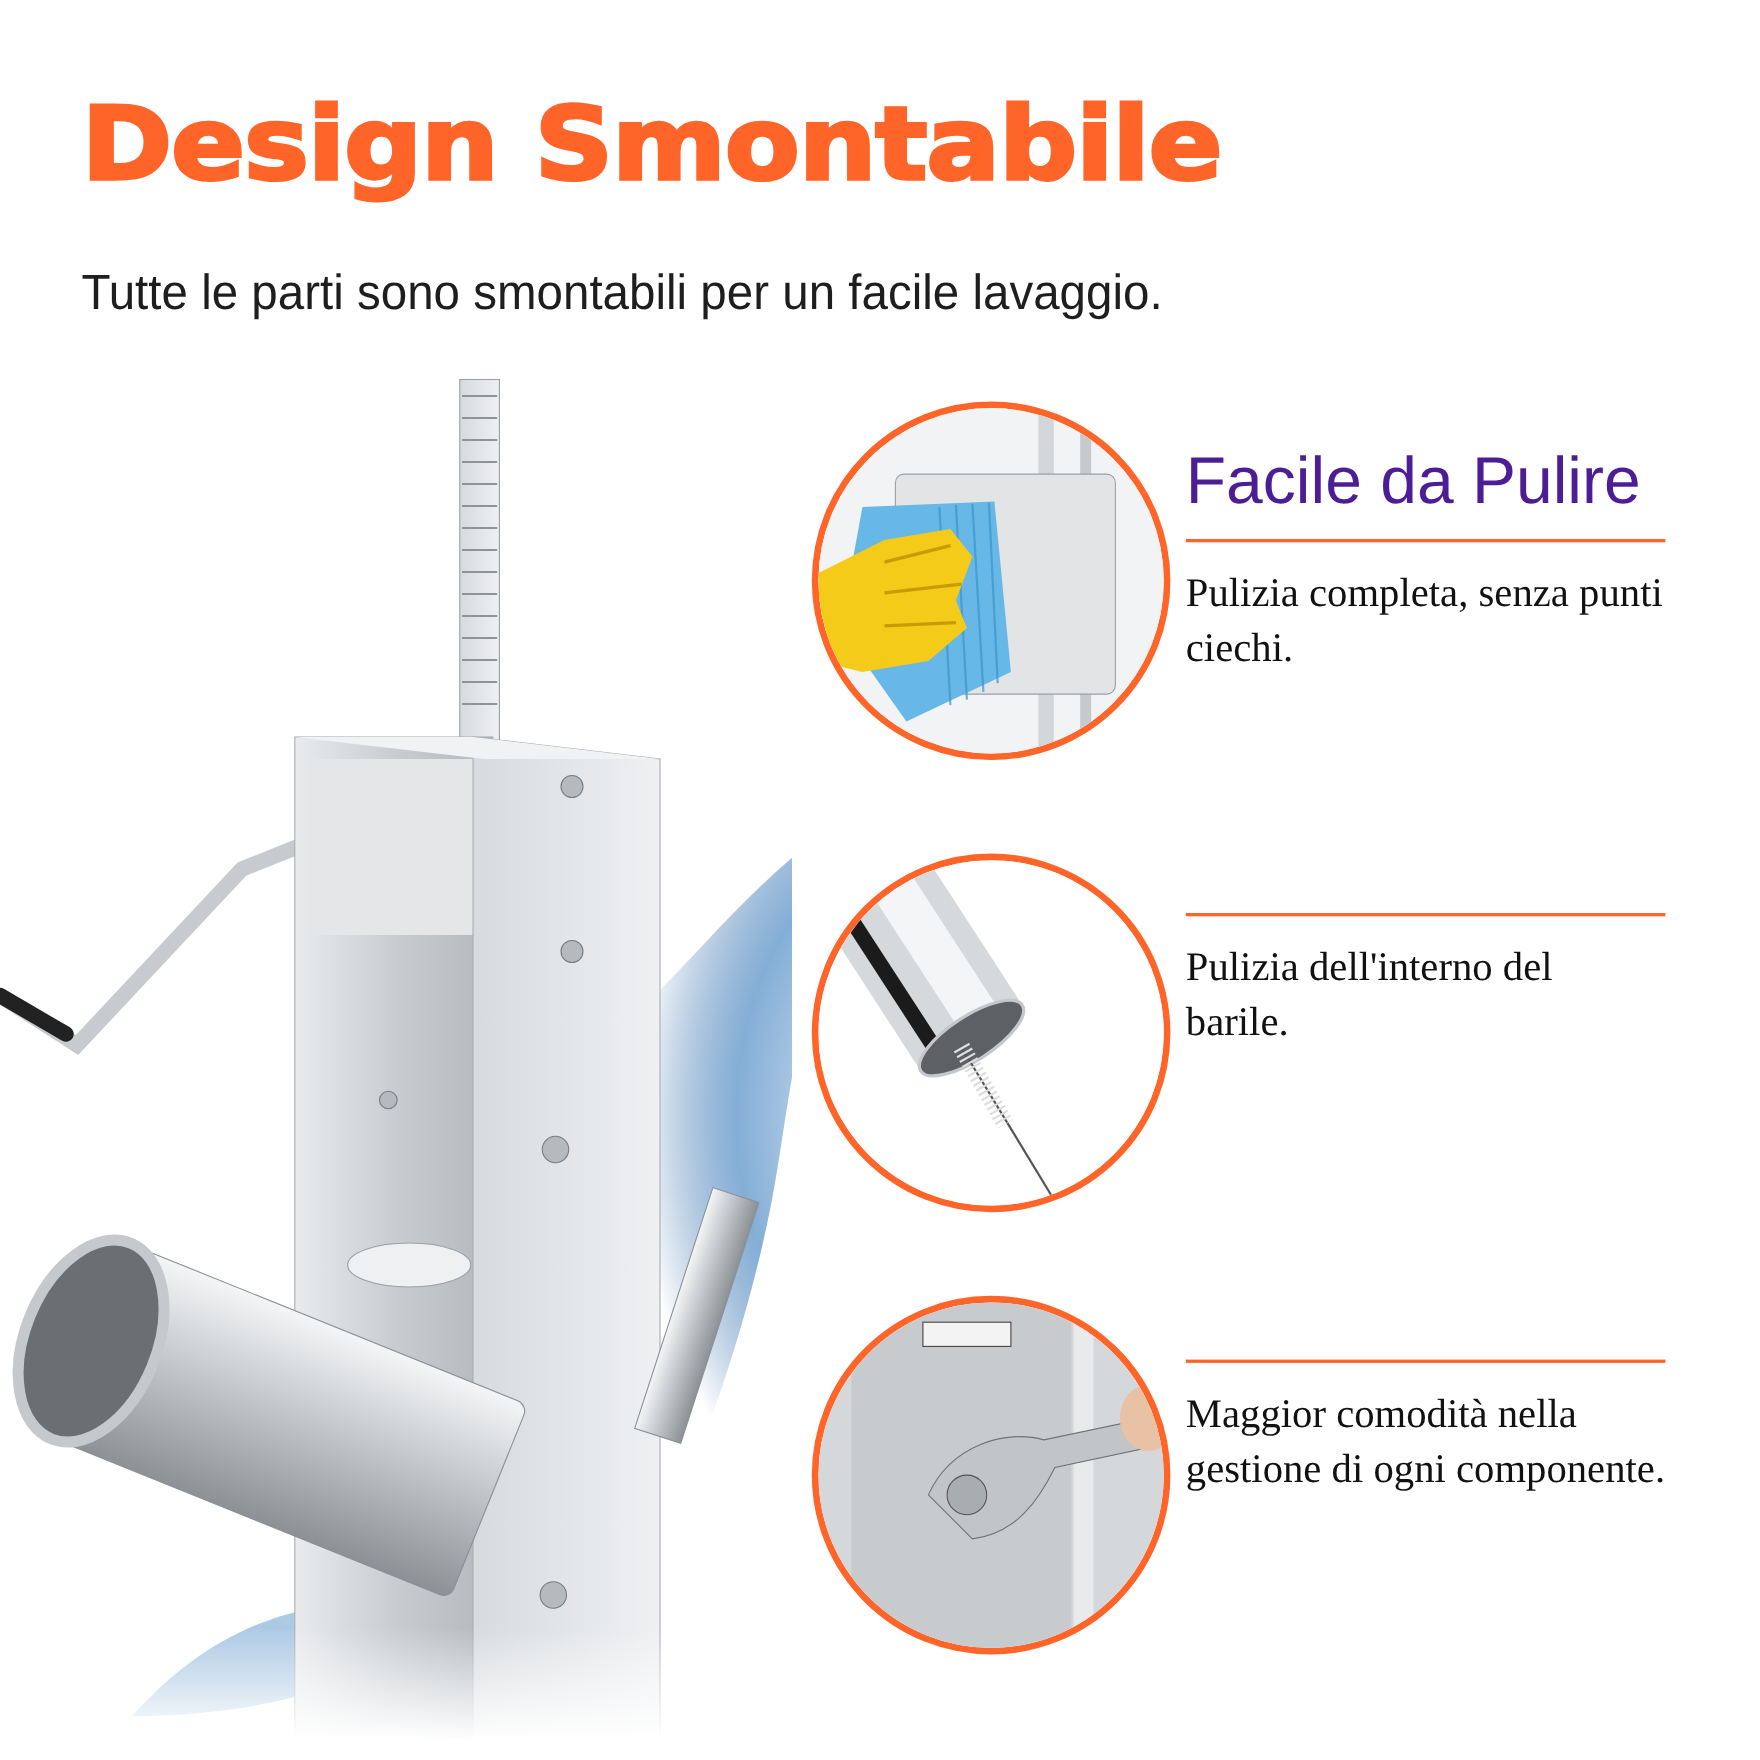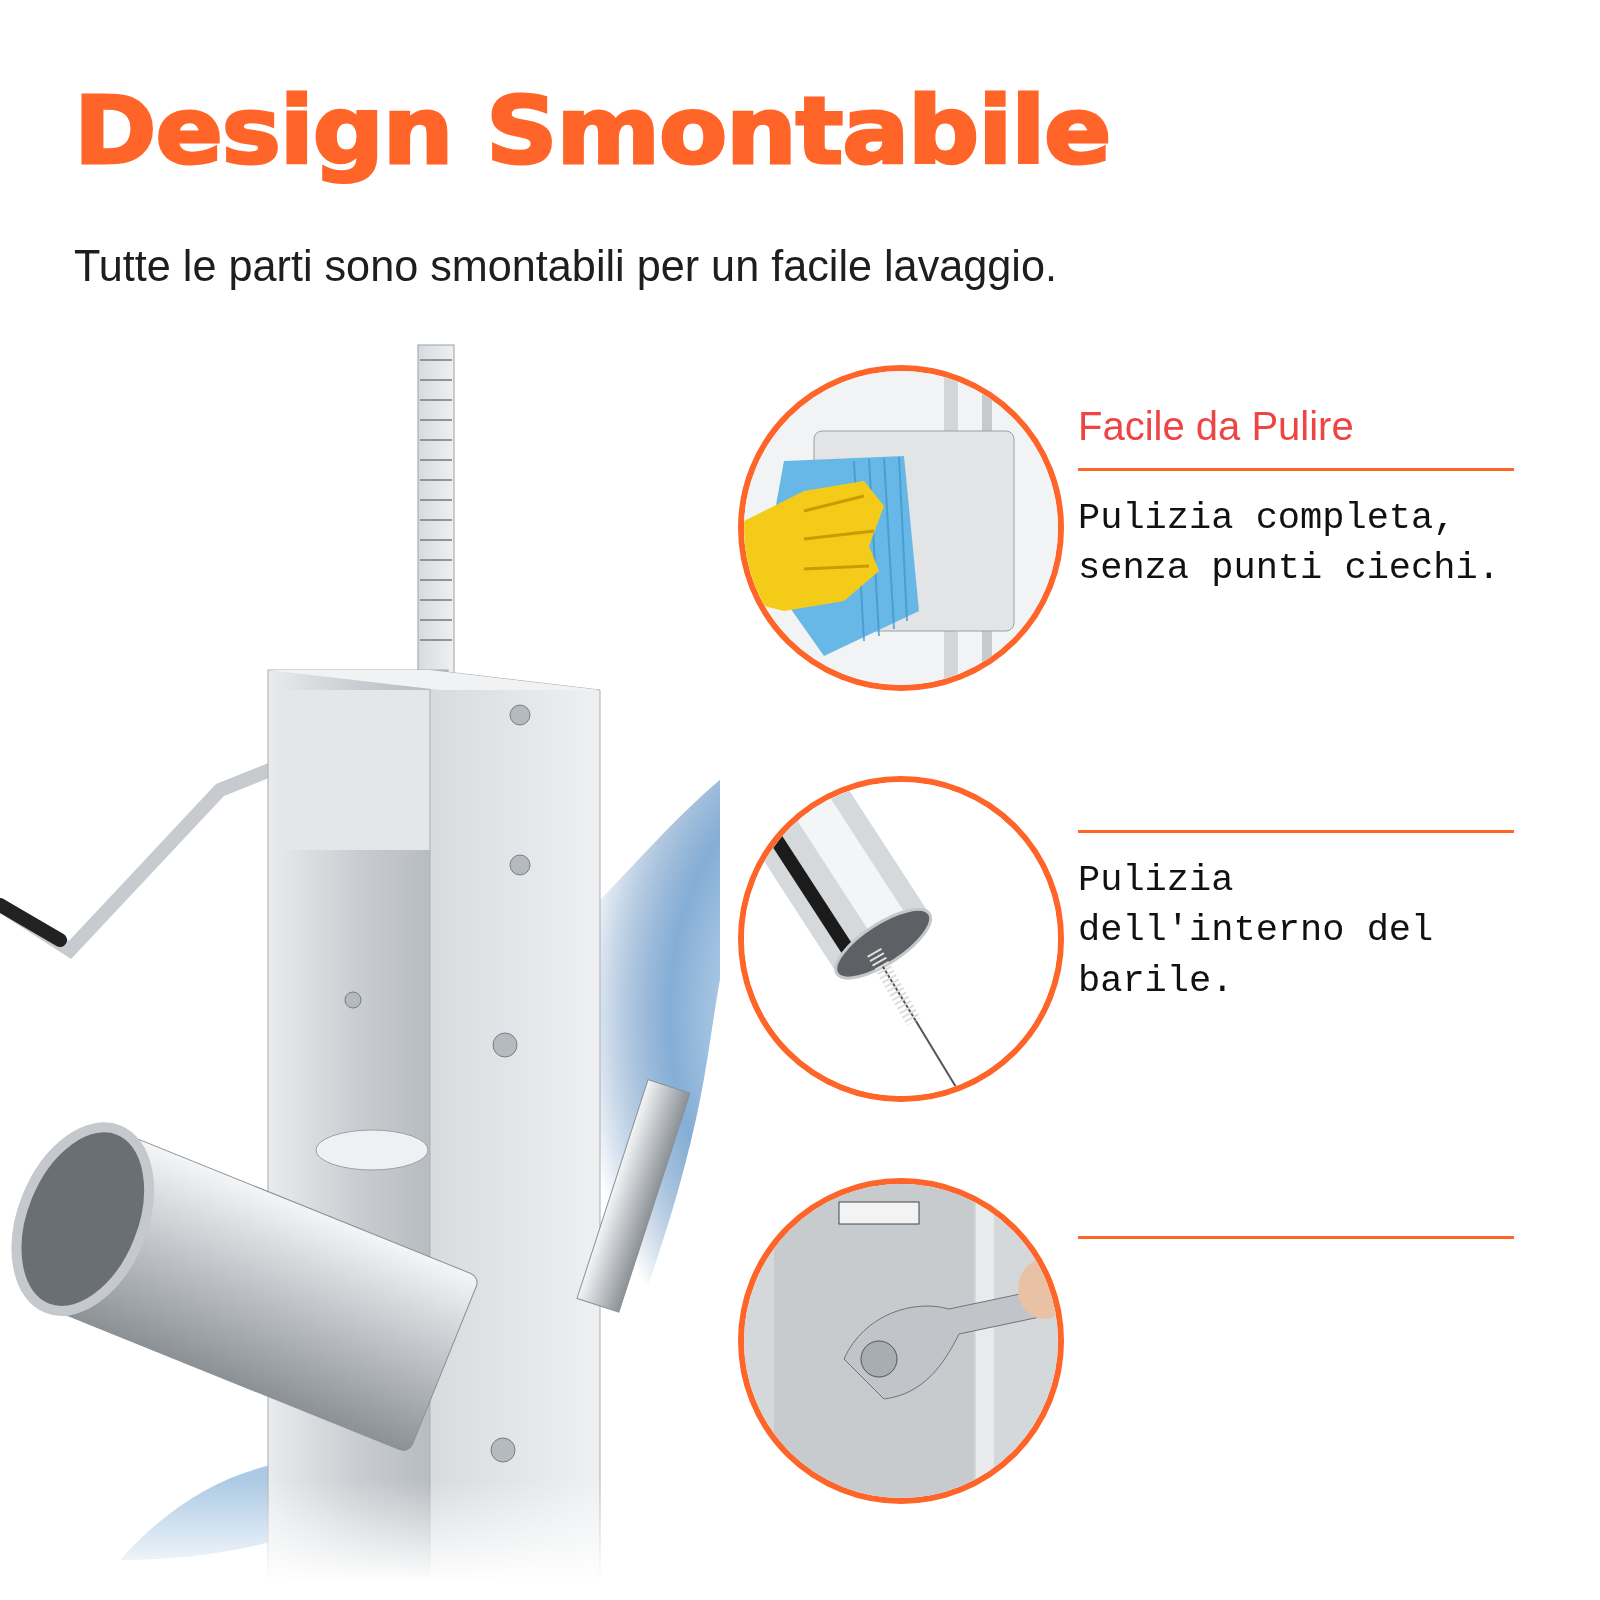--- a/index.html
+++ b/index.html
@@ -14,23 +14,23 @@
   .fade { position:absolute; left:0; top:1480px; width:760px; height:120px; background:linear-gradient(to bottom, rgba(255,255,255,0), #fff 85%); }
 
   
   .circle { position:absolute; width:326px; height:326px; border-radius:50%; border:6px solid #ff6428; overflow:hidden; background:#fff; }
   .c1 { left:738px; top:365px; }
   .c2 { left:738px; top:776px; }
   .c3 { left:738px; top:1178px; }
 
   .feature { position:absolute; left:1078px; width:436px; }
   .f1 { top:404px; } .f2 { top:810px; } .f3 { top:1216px; }
-  .f-title { font-size:40px; color:#ef4444; line-height:1.1; font-family:"Liberation Sans", sans-serif; }
+  .f-title { font-size:60px; color:#4c1d95; line-height:1.1; font-family:"Liberation Sans", sans-serif; }
   .f-rule { height:3px; background:#ff6428; margin:20px 0 22px 0; width:436px; }
-  .f-desc { font-size:37px; color:#111; line-height:1.36; font-family:Liberation Mono, monospace; }
+  .f-desc { font-size:37px; color:#111; line-height:1.36; font-family:Liberation Serif, serif; }
 </style>
 </head>
 <body>
 
 <h1 class="title">Design Smontabile</h1>
 <p class="subtitle">Tutte le parti sono smontabili per un facile lavaggio.</p>
 
 <div class="machine">
   <svg width="720" height="1270" viewBox="0 330 720 1270" xmlns="http://www.w3.org/2000/svg">
     <defs>
@@ -162,13 +162,14 @@
   <div class="f-desc">Pulizia completa, senza punti ciechi.</div>
 </div>
 
 <div class="feature f2">
   <div class="f-rule"></div>
   <div class="f-desc">Pulizia dell'interno del barile.</div>
 </div>
 
 <div class="feature f3">
   <div class="f-rule"></div>
+  <div class="f-desc">Maggior comodità nella gestione di ogni componente.</div>
 </div>
 
 </body></html>

